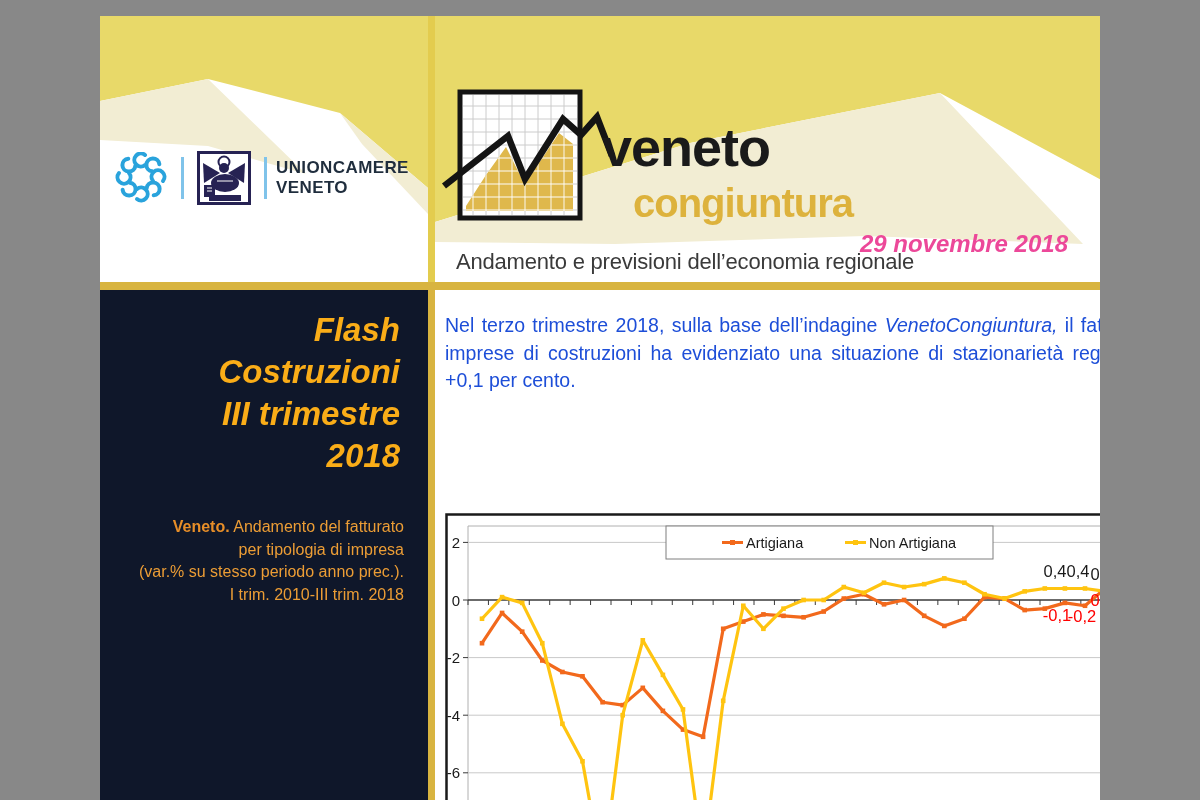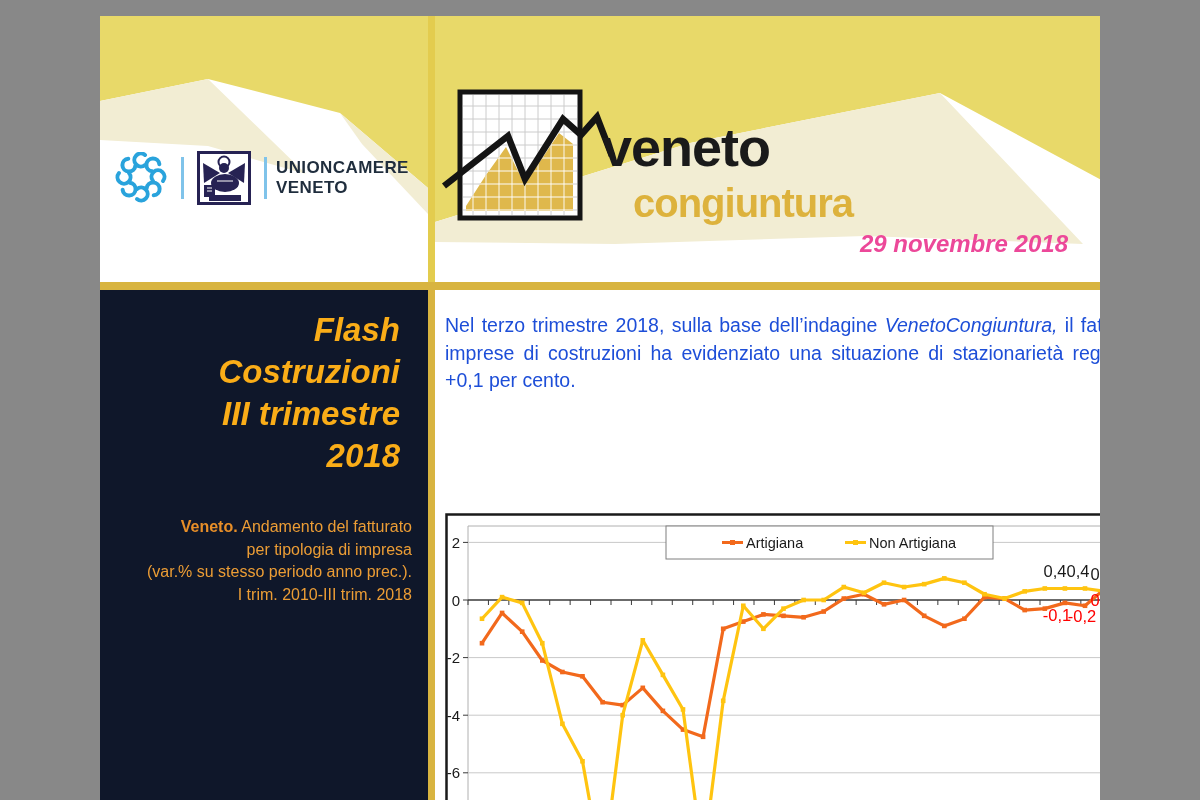--- a/index.html
+++ b/index.html
@@ -26,21 +26,21 @@
   .brand-word2{ position:absolute; left:533px; top:165px; font-size:40px; font-weight:bold;
                 color:#DDB23C; letter-spacing:-1px; }
   .tagline  { position:absolute; left:356px; top:233px; font-size:22px; color:#3A3A3A; letter-spacing:-.2px; }
   .date     { position:absolute; right:32px; top:214px; font-size:24px; font-weight:bold;
               font-style:italic; color:#ec4899; }
 
   
   .sidebar  { position:absolute; left:0; top:274px; width:328px; height:526px; background:#0f172a; }
   .flash-title{ position:absolute; top:19px; right:28px; text-align:right; white-space:pre-line;
                 font-size:33px; line-height:42px; font-weight:bold; font-style:italic; color:#FAAD18; }
-  .chart-caption{ position:absolute; top:226px; right:16px; text-align:right; white-space:pre-line;
+  .chart-caption{ position:absolute; top:226px; right:24px; text-align:right; white-space:pre-line;
                 font-size:16px; line-height:22.5px; color:#EC9D35; }
   .chart-caption b{ color:#E78E28; }
 
   
   .article  { position:absolute; left:345px; top:296px; width:756px;
               font-size:19.5px; line-height:27.5px; color:#1d4ed8; text-align:justify; }
   .article p + p { margin-top:22px; }
   .article .it { font-style:italic; }
 
   
@@ -145,20 +145,21 @@
       <line x1="23" y1="84" x2="137" y2="84"></line>
         <line x1="23" y1="97" x2="137" y2="97"></line>
       <line x1="23" y1="110" x2="137" y2="110"></line>
         <line x1="23" y1="123" x2="137" y2="123"></line>
     </g>
     <polyline points="4,99 68,49 85,92 123,32 141,48 157,30 172,69" fill="none" stroke="#141414" stroke-width="6.5" stroke-linejoin="miter"></polyline>
   </svg>
 
   <div class="brand-word1">veneto</div>
   <div class="brand-word2">congiuntura</div>
+  <div class="tagline">Andamento e previsioni dell’economia regionale</div>
   <div class="date">29 novembre 2018</div>
 
   <div class="h-rule"></div>
   <div class="v-divider"></div>
   <div class="v-divider-low"></div>
 
   <div class="sidebar">
     <div class="flash-title">Flash
 Costruzioni
 III trimestre

